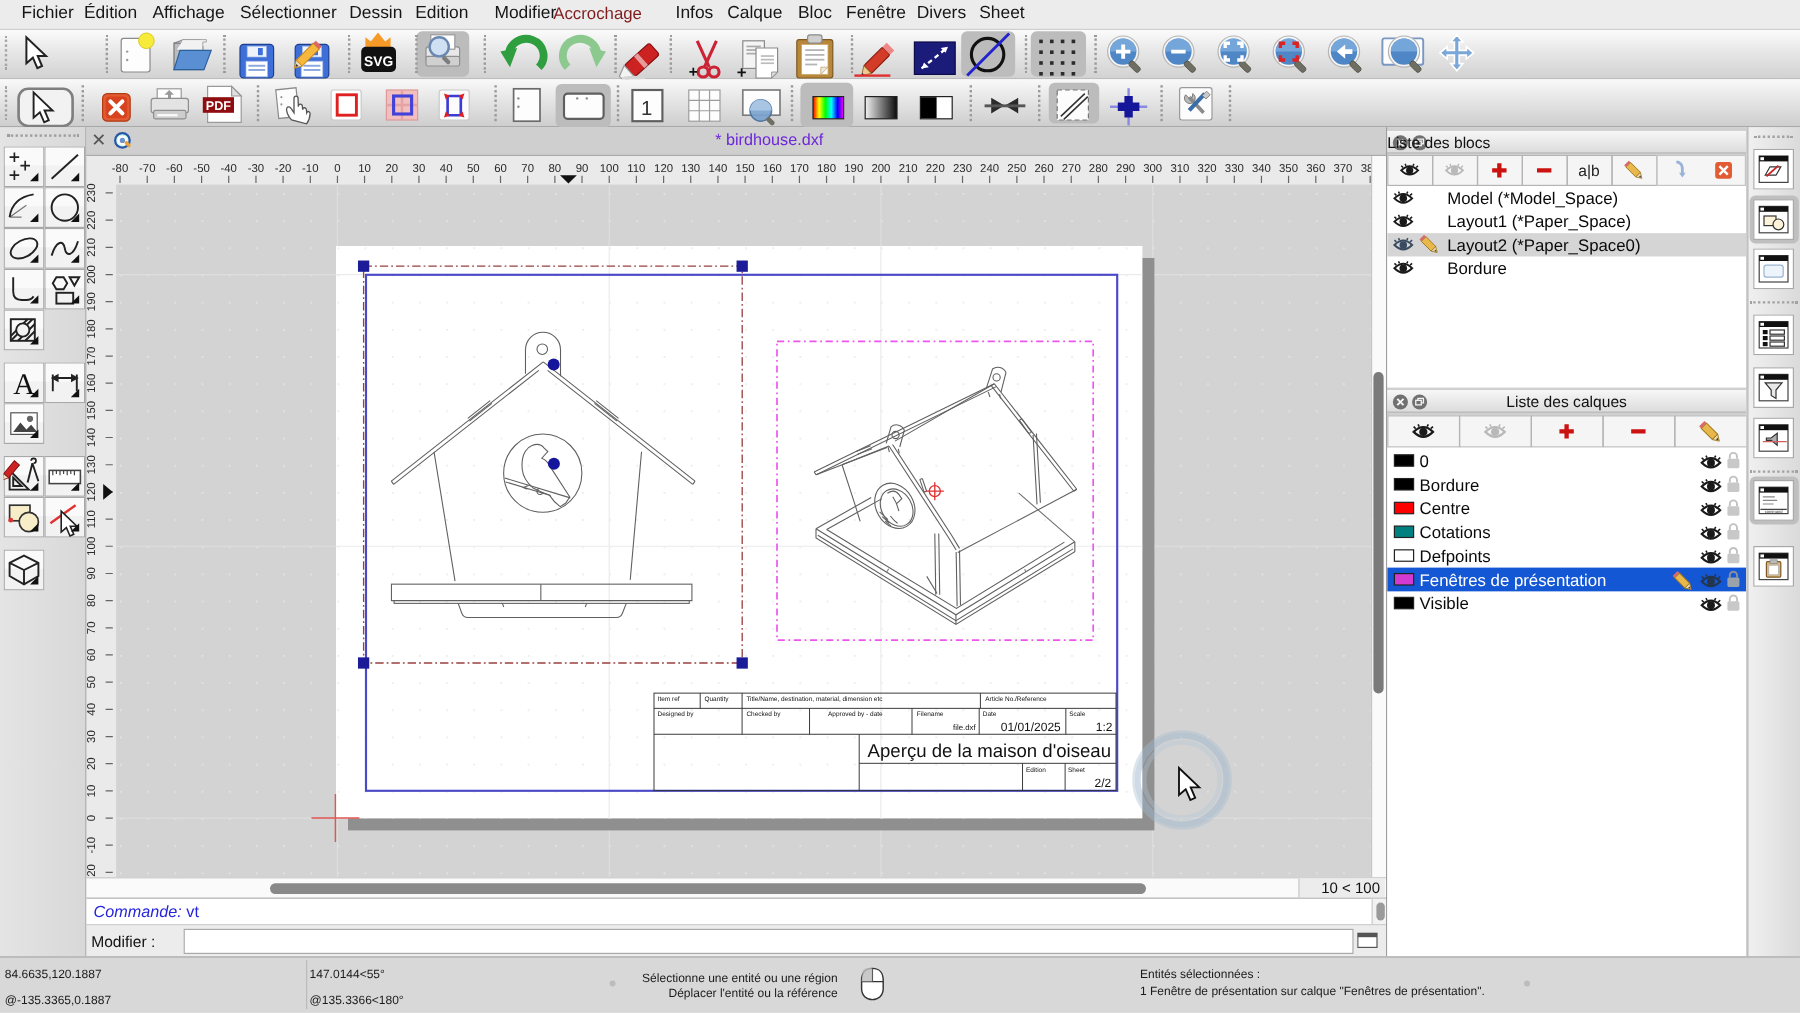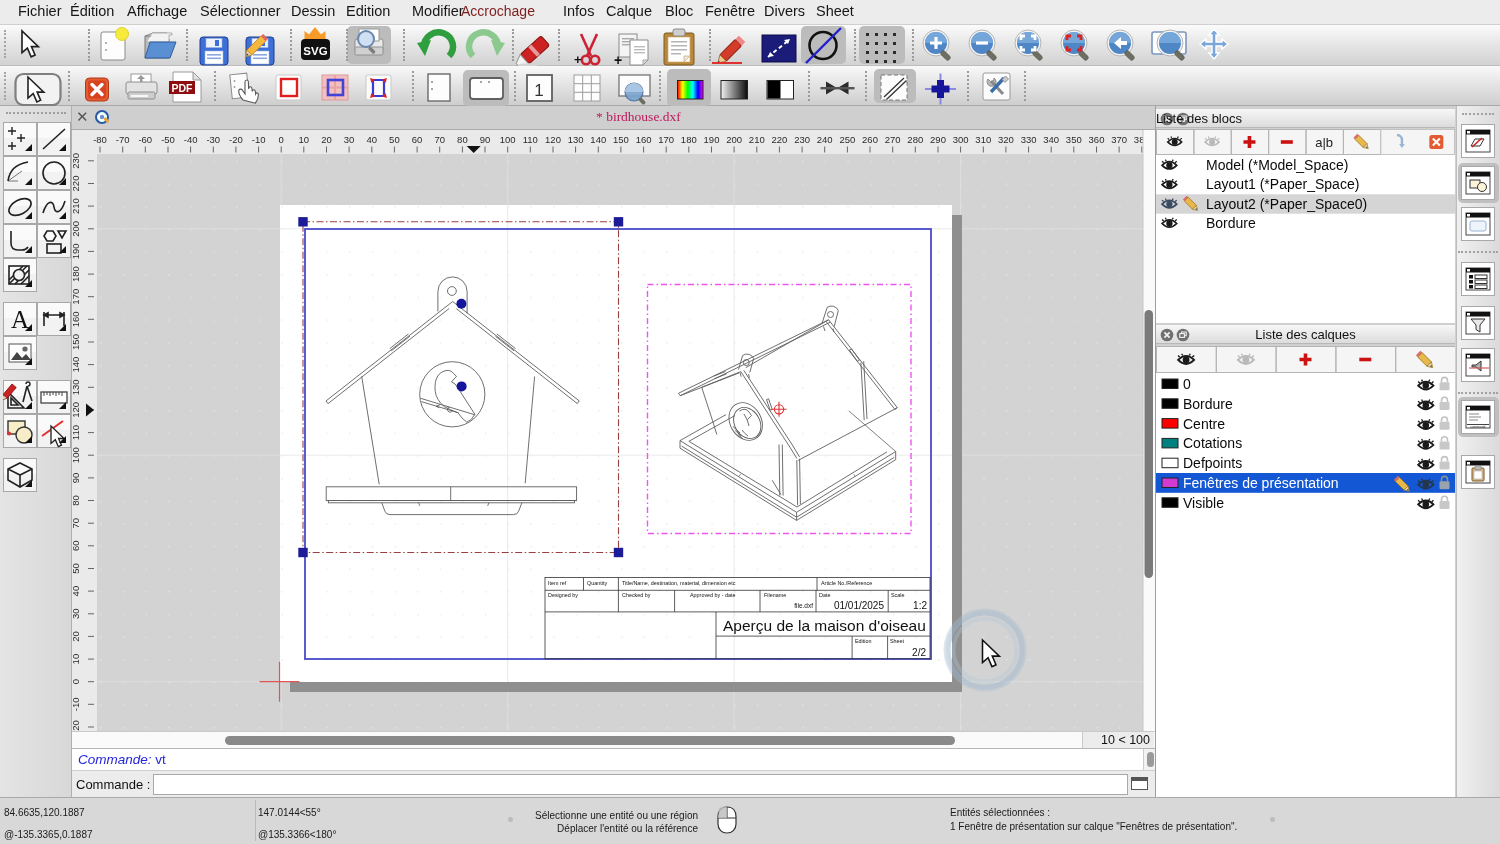--- a/index.html
+++ b/index.html
@@ -469,21 +469,21 @@
   </svg>
 <div class="abs" style="left:72px;top:106px;width:1084px;height:24px;background:#cfcfcf;border-bottom:1px solid #ababab;">
     <span class="abs" style="left:4px;top:2px;font-size:15px;color:#555;">✕</span>
     <svg class="abs" style="left:22px;top:3px;" width="17" height="17" viewBox="0 0 17 17">
       <circle cx="8" cy="8" r="7" fill="#2a56a8"></circle>
       <circle cx="8" cy="8" r="4.6" fill="#fff"></circle>
       <circle cx="8" cy="8" r="4.6" fill="none" stroke="#cfe" stroke-width="1"></circle>
       <circle cx="8" cy="8" r="2.2" fill="#6a92cf"></circle>
       <rect x="10" y="9" width="6" height="3" rx="1.4" transform="rotate(45 12 10)" fill="#e8a33a"></rect>
     </svg>
-    <span class="abs" style="left:524px;top:3px;font-size:13.5px;color:#be185d;font-family:Liberation Serif, serif;">* birdhouse.dxf</span>
+    <span class="abs" style="left:524px;top:3px;font-size:13.5px;color:#6d28d9;">* birdhouse.dxf</span>
   </div>
 <svg class="abs" style="left:72px;top:130px;" width="1084" height="601" viewBox="72 130 1084 601">
 <defs>
       <pattern id="dots" width="22.647" height="22.647" patternUnits="userSpaceOnUse" patternTransform="translate(9.436000000000007,2.2900000000000915)">
         <rect x="0" y="0" width="1.5" height="1.5" fill="#e2e2e2"></rect>
       </pattern>
       <pattern id="dotsp" width="22.647" height="22.647" patternUnits="userSpaceOnUse" patternTransform="translate(9.436000000000007,2.2900000000000915)">
         <rect x="0" y="0" width="1.5" height="1.5" fill="#ececec"></rect>
       </pattern>
     </defs>
@@ -763,21 +763,21 @@
       <span class="abs" style="left:18px;top:1px;font-size:12.5px;color:#111;">10 &lt; 100</span>
     </div>
   </div>
 <div class="abs" style="left:72px;top:748px;width:1084px;height:22px;background:#fff;border-top:1px solid #b5b5b5;">
     <span class="abs" style="left:6px;top:3px;font-size:13.5px;color:#2525dd;"><i>Commande:</i> vt</span>
     <div class="abs" style="left:1071px;top:0;width:13px;height:22px;background:#f2f2f2;border-left:1px solid #ccc;">
       <div class="abs" style="left:2.5px;top:3px;width:7px;height:15px;background:#9a9a9a;border-radius:3.5px;"></div>
     </div>
   </div>
 <div class="abs" style="left:72px;top:770px;width:1084px;height:27px;background:#ececec;border-top:1px solid #cfcfcf;">
-    <span class="abs" style="left:4px;top:6px;font-size:13px;color:#111;">Commande :</span>
+    <span class="abs" style="left:4px;top:6px;font-size:13px;color:#111;">Modifier :</span>
     <div class="abs" style="left:81px;top:3px;width:975px;height:21px;background:#fff;border:1px solid #a9a9a9;"></div>
     <svg class="abs" style="left:1059px;top:6px;" width="18" height="14" viewBox="0 0 18 14">
       <rect x=".5" y=".5" width="16" height="12" fill="#fff" stroke="#555"></rect>
       <rect x=".5" y=".5" width="16" height="3.5" fill="#555"></rect>
     </svg>
   </div>
 <div class="abs" style="left:1155px;top:106px;width:1px;height:691px;background:#9e9e9e;"></div>
 <div class="abs" style="left:1156px;top:108px;width:299px;height:20px;background:linear-gradient(#f7f7f7,#dcdcdc);border-bottom:1px solid #b8b8b8;border-top:1px solid #cfcfcf;">
     <svg class="abs" style="left:4px;top:3px;" width="30" height="14" viewBox="0 0 30 14">
       <circle cx="7" cy="7" r="6.3" fill="#707070"></circle>

